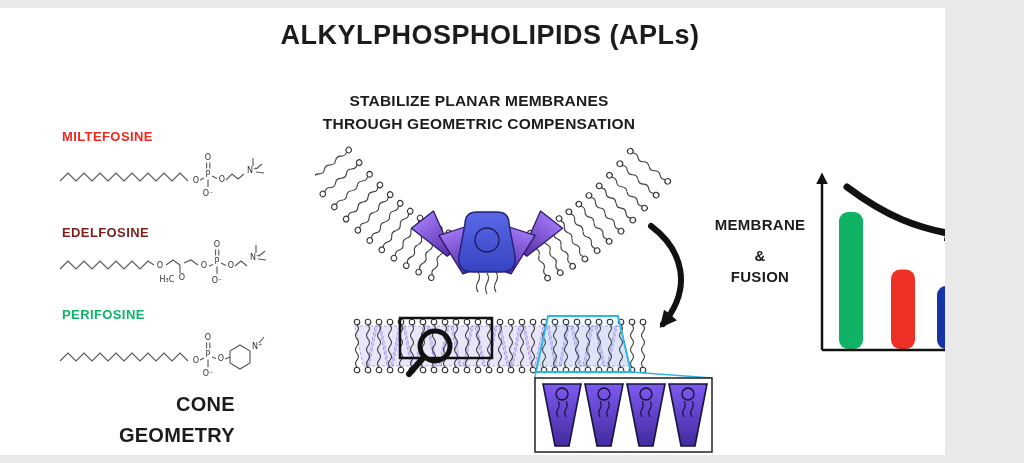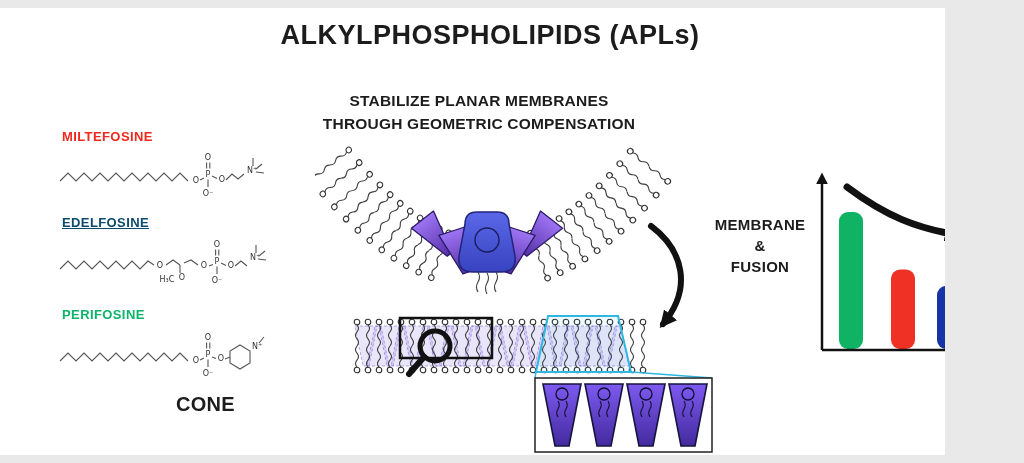--- a/index.html
+++ b/index.html
@@ -7,21 +7,21 @@
   .page{position:relative;width:945px;height:463px;background:#fff;overflow:hidden}
   .strip{position:absolute;left:0;width:1024px;background:#e9e9e9}
   .strip-top{top:0;height:8px}
   .strip-bottom{bottom:0;height:8px}
   .title{position:absolute;top:20px;left:0;width:980px;text-align:center;font-size:27px;font-weight:800;letter-spacing:.5px}
   .center-heading{position:absolute;left:284px;top:89px;width:390px;text-align:center;font-size:15.5px;font-weight:800;line-height:1.5;letter-spacing:.2px}
   .drug-name{position:absolute;left:62px;font-size:13px;font-weight:800;letter-spacing:.4px}
   .structure{position:absolute;left:56px}
   .cone-caption{position:absolute;left:70px;top:389px;width:165px;text-align:right;font-size:20px;font-weight:800;line-height:1.55;letter-spacing:.3px}
   .membrane-label{position:absolute;left:698px;top:214px;width:124px;text-align:center;font-size:15px;font-weight:800;letter-spacing:.3px}
-  .membrane-label .l1{}
+  .membrane-label .l1{margin-bottom:10px}
   .membrane-label div{line-height:21px}
   .center-art{position:absolute;left:315px;top:140px}
   .chart{position:absolute;left:805px;top:160px}
   .bond{stroke:#555;stroke-width:1.1;fill:none}
   .atom{font:8px "DejaVu Sans",sans-serif;fill:#333;text-anchor:middle}
   .lip-head{fill:#fff;stroke:#2f2f2f;stroke-width:1.1}
   .lip-tail{fill:none;stroke:#3d3d3d;stroke-width:1.1}
   .ghost-cone{fill:rgba(126,99,222,.16);stroke:rgba(113,85,214,.5);stroke-width:1;stroke-dasharray:3,2}
   .ins-tail{fill:none;stroke:#101030;stroke-width:1.1}
   .axis{stroke:#111;stroke-width:2.5}
@@ -55,21 +55,21 @@
     <text class="atom" x="152" y="50">O⁻</text>
     <line class="bond" x1="156" y1="30" x2="161" y2="32.5"></line>
     <text class="atom" x="166" y="36">O</text>
     <polyline class="bond" points="170,34 176,28 182,33 188,28"></polyline>
     <text class="atom" x="196" y="27">N⁺</text>
     <line class="bond" x1="200" y1="23" x2="206" y2="18"></line>
     <line class="bond" x1="200" y1="26" x2="208" y2="27"></line>
     <line class="bond" x1="197" y1="20" x2="197" y2="12"></line>
   </svg>
 
-  <div class="drug-name" style="top: 215px; color: #0c4a6e; text-decoration: underline;">EDELFOSINE</div>
+  <div class="drug-name" style="top: 225px; color: #7f1d1d;">EDELFOSINE</div>
   <svg class="structure" style="top:234px" width="250" height="60" viewBox="0 0 250 60">
     <polyline class="bond" points="4,35 12,27 20,35 28,27 36,35 44,27 52,35 60,27 68,35 76,27 84,35 92,27 98,31"></polyline>
     <text class="atom" x="104" y="34">O</text>
     <polyline class="bond" points="110,31 117,26 124,31"></polyline>
     <line class="bond" x1="124" y1="31" x2="124" y2="39"></line>
     <text class="atom" x="111" y="48">H₃C</text>
     <text class="atom" x="126" y="46">O</text>
     <polyline class="bond" points="128,29 135,26 142,31"></polyline>
     <text class="atom" x="148" y="34">O</text>
     <line class="bond" x1="153" y1="32" x2="157" y2="30.5"></line>
@@ -102,20 +102,21 @@
     <line class="bond" x1="156" y1="31" x2="160" y2="32.5"></line>
     <text class="atom" x="165" y="35">O</text>
     <line class="bond" x1="169" y1="33" x2="174" y2="31"></line>
     <polygon class="bond" points="184,19 194,25 194,37 184,43 174,37 174,25"></polygon>
     <text class="atom" x="201" y="23">N⁺</text>
     <line class="bond" x1="203" y1="17" x2="208" y2="11"></line>
   </svg>
 
   <div class="cone-caption">
     <div>CONE</div>
+    <div>GEOMETRY</div>
   </div>
 
   <svg class="center-art" width="400" height="320" viewBox="0 0 400 320">
     <defs>
       <g id="lipid">
         <circle class="lip-head" cx="0" cy="-24" r="2.8"></circle>
         <path class="lip-tail" d="M0,-21.2 q3,3.5 0,7 q-3,3.5 0,7 q3,3.5 0,7"></path>
       </g>
       <g id="cone">
         <polygon points="-14,-22 14,-22 3,22 -3,22" fill="url(#coneGrad)" stroke="#2b1b66" stroke-width="1.3" stroke-linejoin="round"></polygon>

